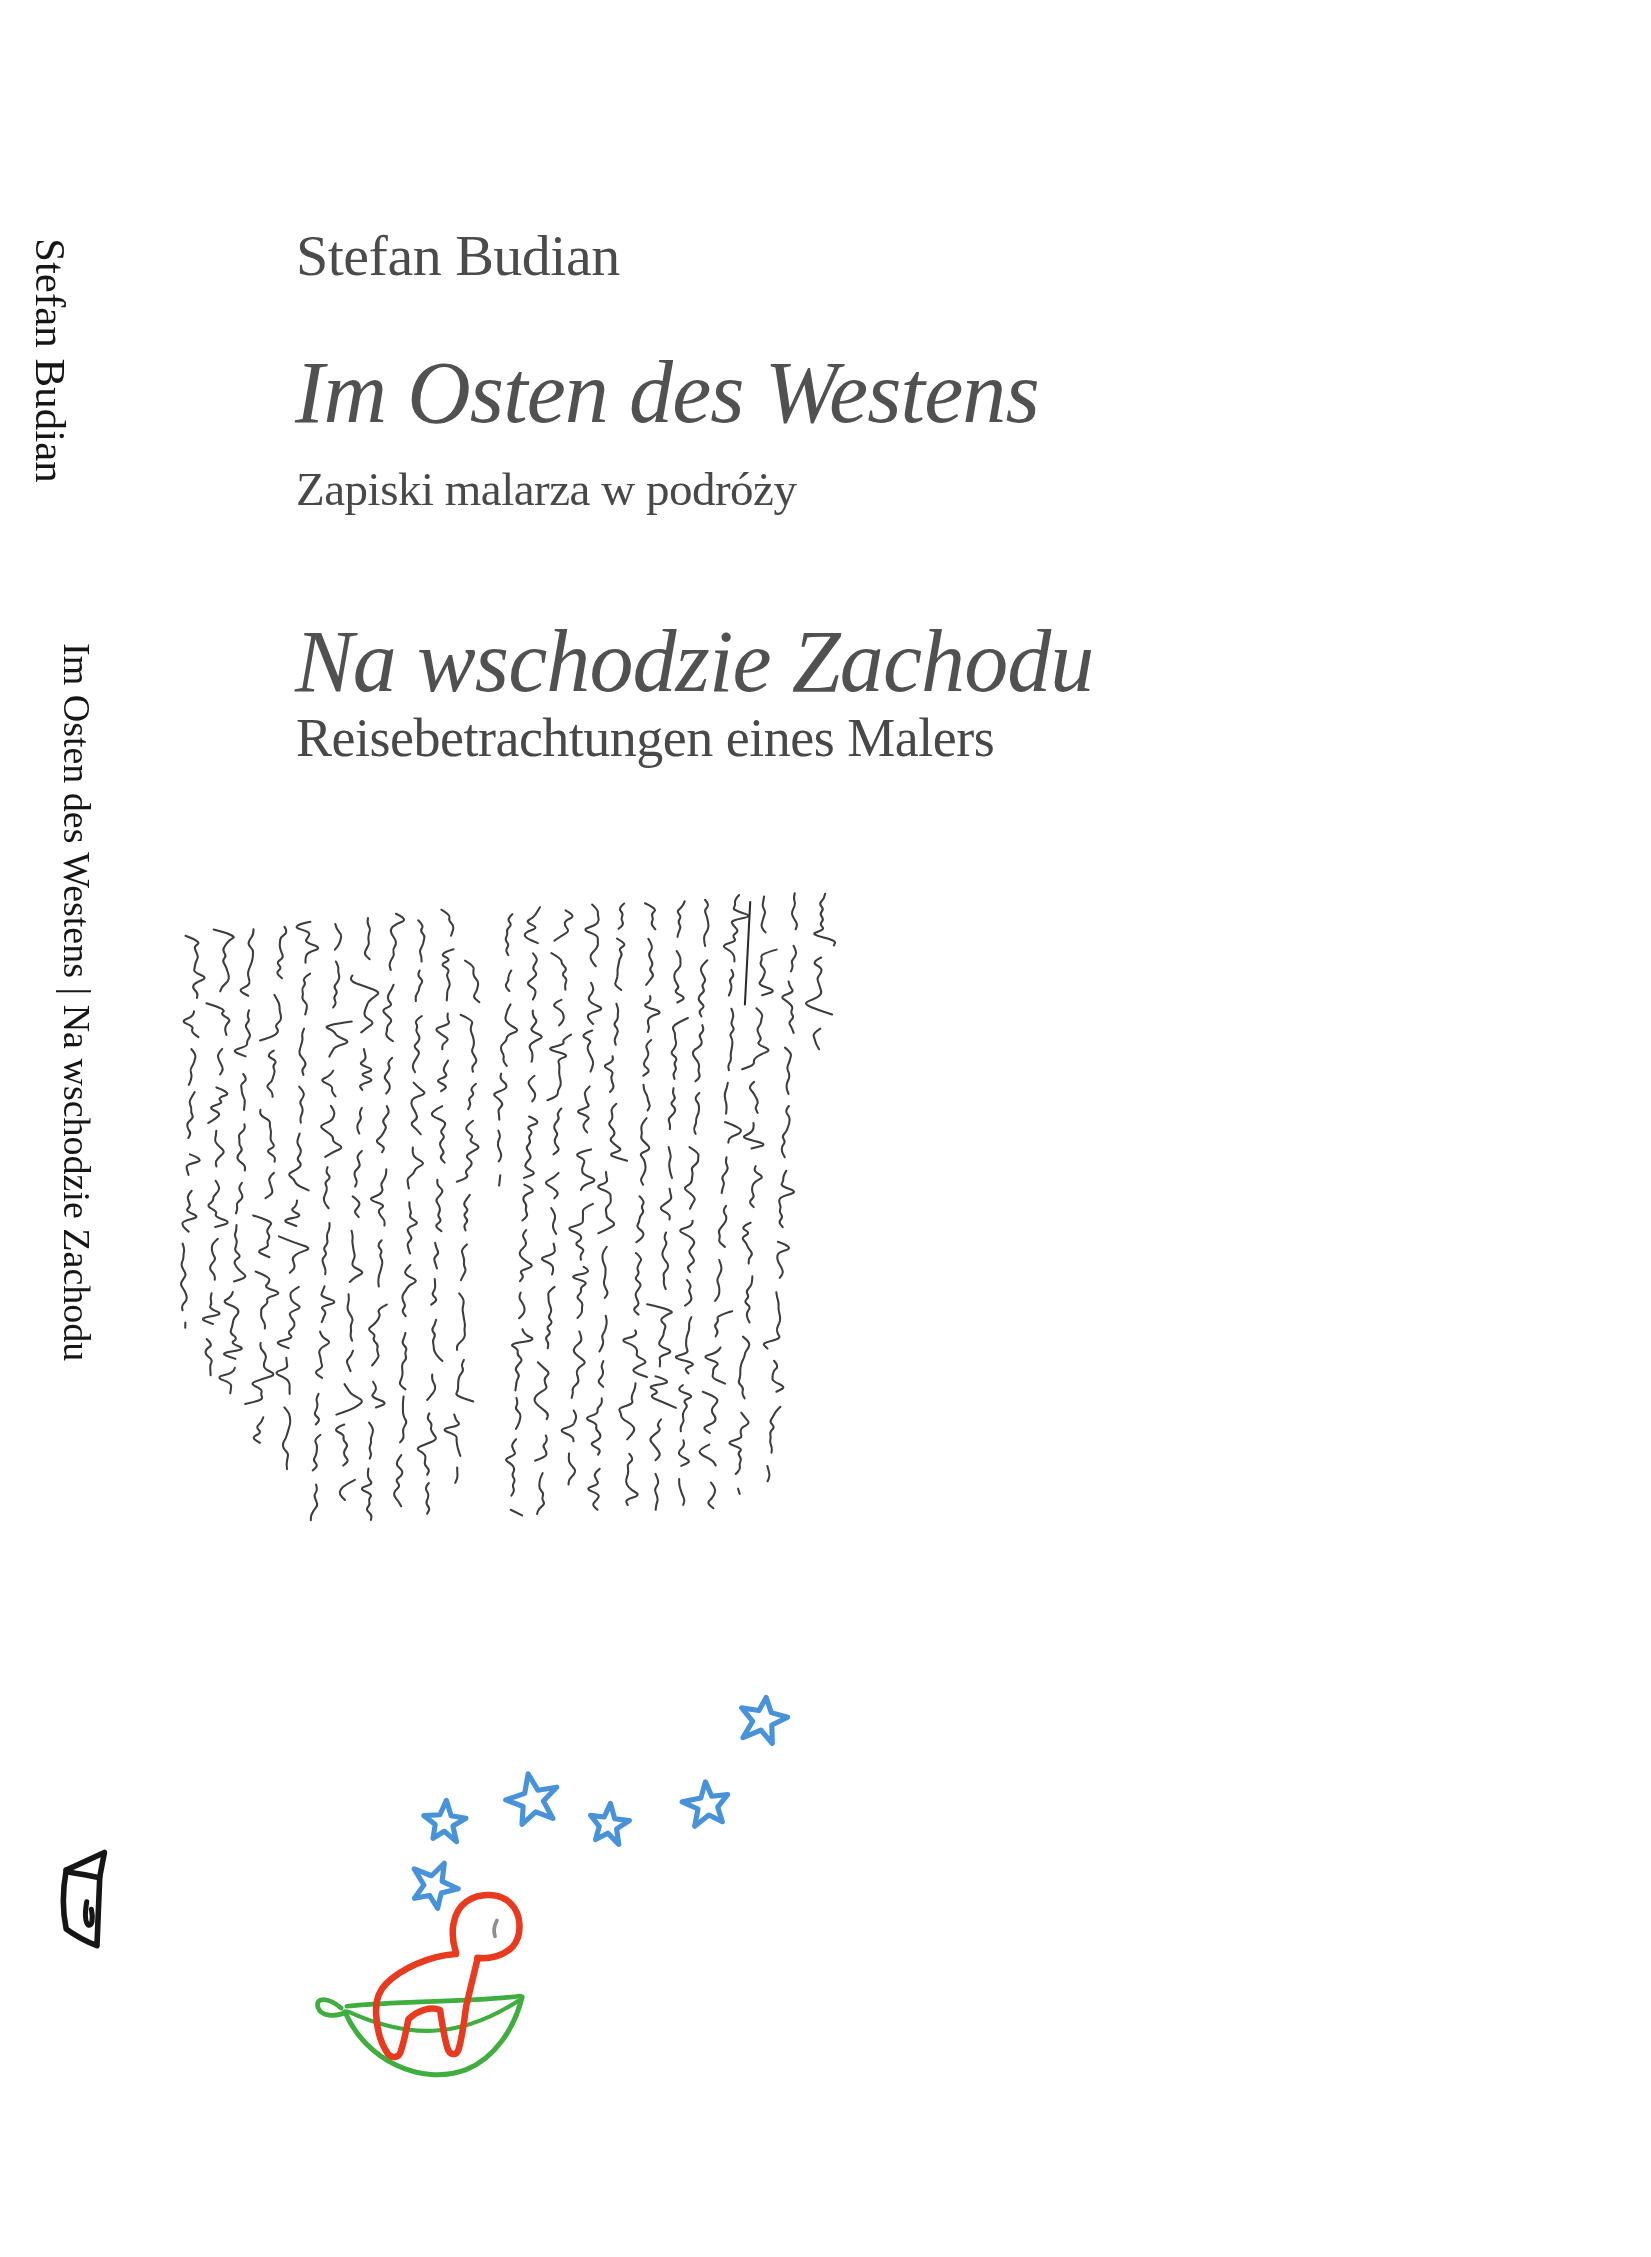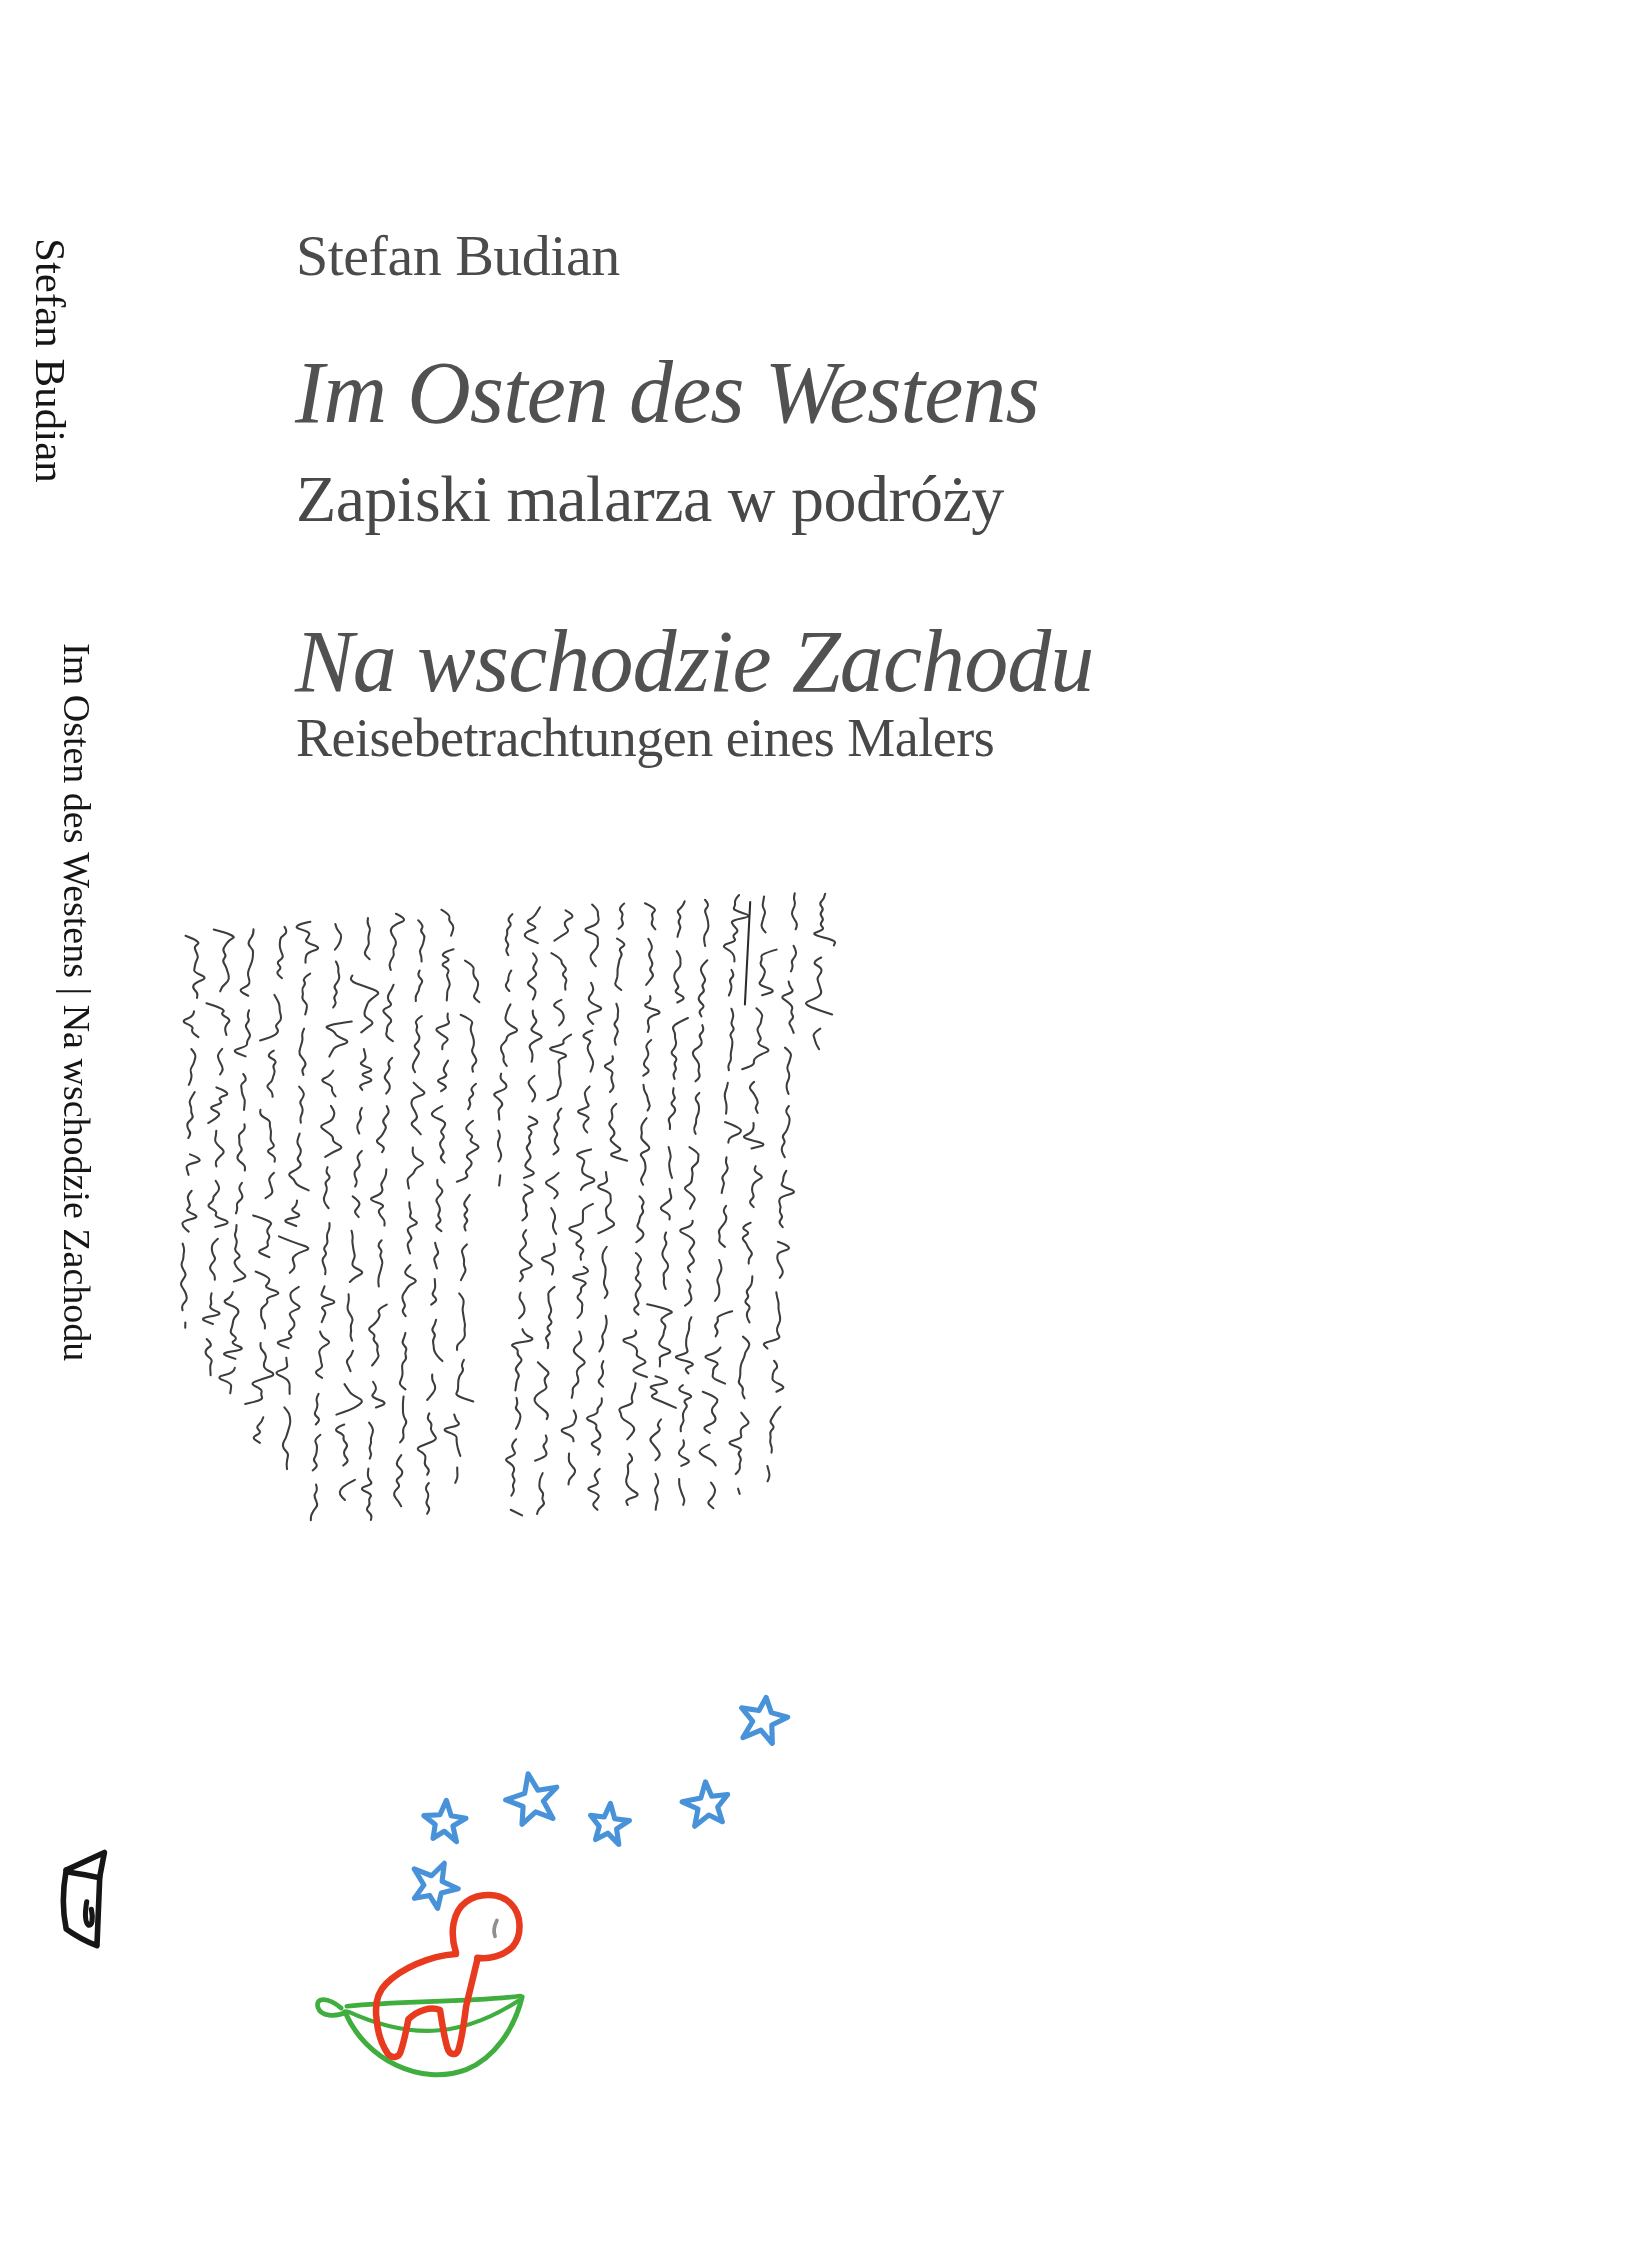--- a/index.html
+++ b/index.html
@@ -15,21 +15,21 @@
   .front-author{
     left:296px;top:227px;
     font-size:58px;color:#4b4b4b;letter-spacing:-0.5px;line-height:1;
   }
   .front-title-de{
     left:295px;top:349px;
     font-size:88px;font-style:italic;color:#515151;letter-spacing:-0.9px;line-height:1;
   }
   .front-subtitle-pl{
     left:296px;top:466px;
-    font-size:66px;color:#484848;letter-spacing:-0.5px;line-height:1;
+    font-size:47px;color:#484848;letter-spacing:-0.5px;line-height:1;
   }
   .front-title-pl{
     left:295px;top:598px;
     font-size:88px;font-style:italic;color:#515151;letter-spacing:-0.9px;line-height:1;margin-top:20px;
   }
   .front-subtitle-de{
     left:296px;top:711px;
     font-size:54px;color:#484848;letter-spacing:-0.5px;line-height:1;
   }
   

